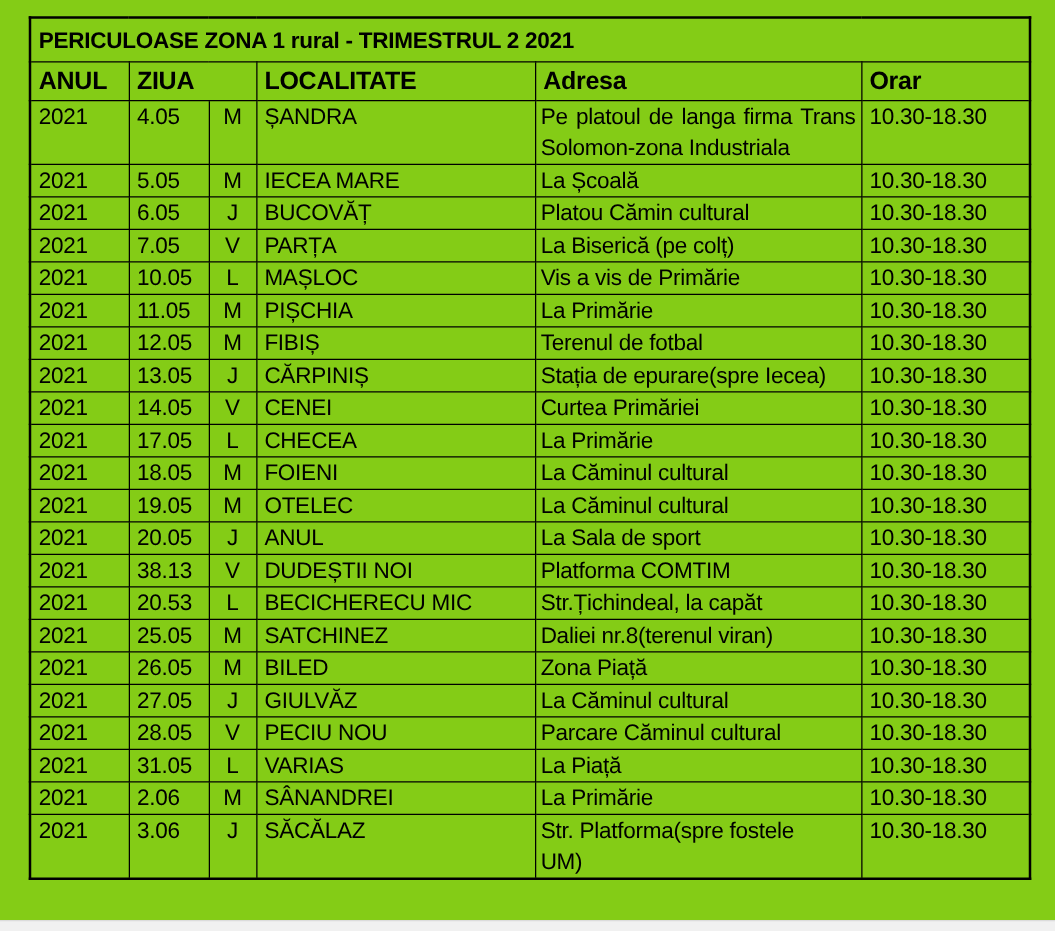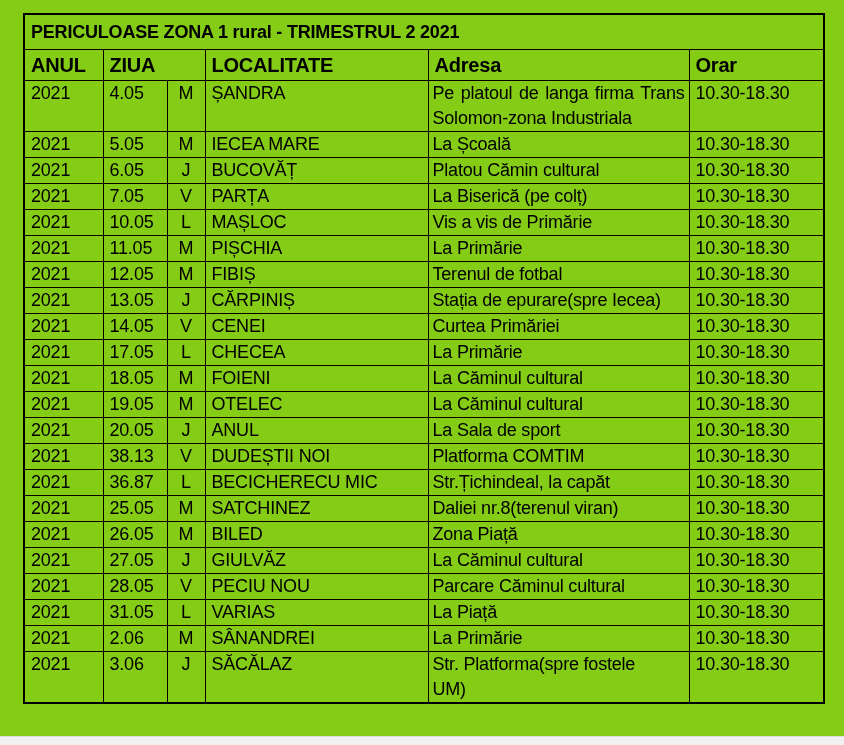--- a/index.html
+++ b/index.html
@@ -221,21 +221,21 @@
       <td class="c-year">2021</td>
       <td class="c-date">38.13</td>
       <td class="c-day">V</td>
       <td class="c-loc">DUDEȘTII NOI</td>
       <td class="c-addr">Platforma COMTIM</td>
       <td class="c-hours">10.30-18.30</td>
     </tr>
 
     <tr>
       <td class="c-year">2021</td>
-      <td class="c-date">36.87</td>
+      <td class="c-date">20.53</td>
       <td class="c-day">L</td>
       <td class="c-loc">BECICHERECU MIC</td>
       <td class="c-addr">Str.Țichindeal, la capăt</td>
       <td class="c-hours">10.30-18.30</td>
     </tr>
 
     <tr>
       <td class="c-year">2021</td>
       <td class="c-date">25.05</td>
       <td class="c-day">M</td>

